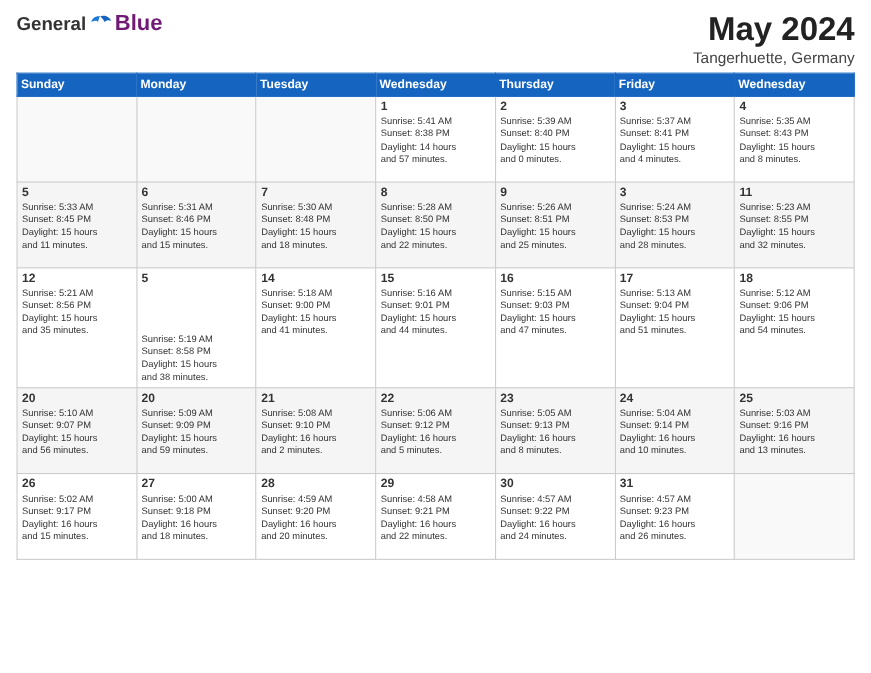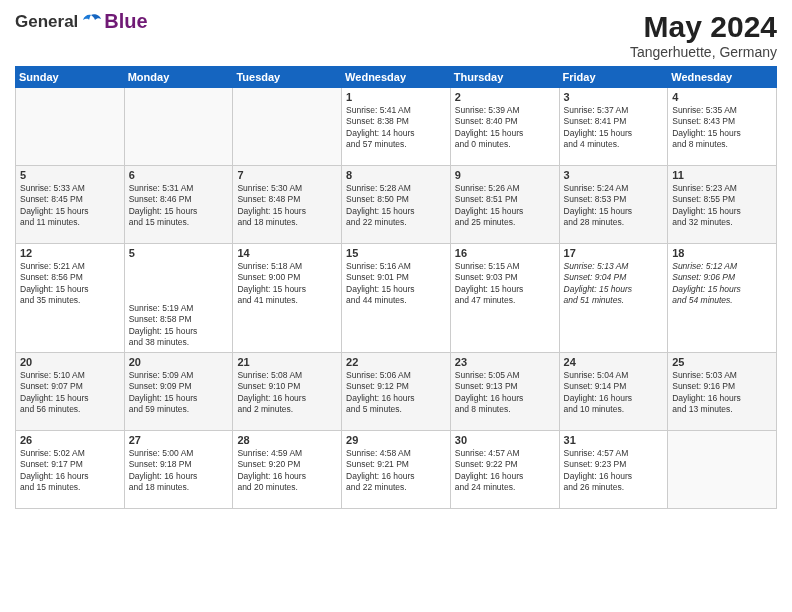--- a/index.html
+++ b/index.html
@@ -232,28 +232,28 @@
           </td>
           <td>
             <span class="day-num">16</span>
             <div class="day-info" style="white-space: pre-line;">Sunrise: 5:15 AM
 Sunset: 9:03 PM
 Daylight: 15 hours
 and 47 minutes.</div>
           </td>
           <td>
             <span class="day-num">17</span>
-            <div class="day-info" style="white-space: pre-line; font-style: italic;">Sunrise: 5:13 AM
+            <div class="day-info" style="white-space: pre-line;">Sunrise: 5:13 AM
 Sunset: 9:04 PM
 Daylight: 15 hours
 and 51 minutes.</div>
           </td>
           <td>
             <span class="day-num">18</span>
-            <div class="day-info" style="white-space: pre-line; font-style: italic;">Sunrise: 5:12 AM
+            <div class="day-info" style="white-space: pre-line;">Sunrise: 5:12 AM
 Sunset: 9:06 PM
 Daylight: 15 hours
 and 54 minutes.</div>
           </td>
         </tr>
         <tr>
           <td>
             <span class="day-num">20</span>
             <div class="day-info" style="white-space: pre-line;">Sunrise: 5:10 AM
 Sunset: 9:07 PM

